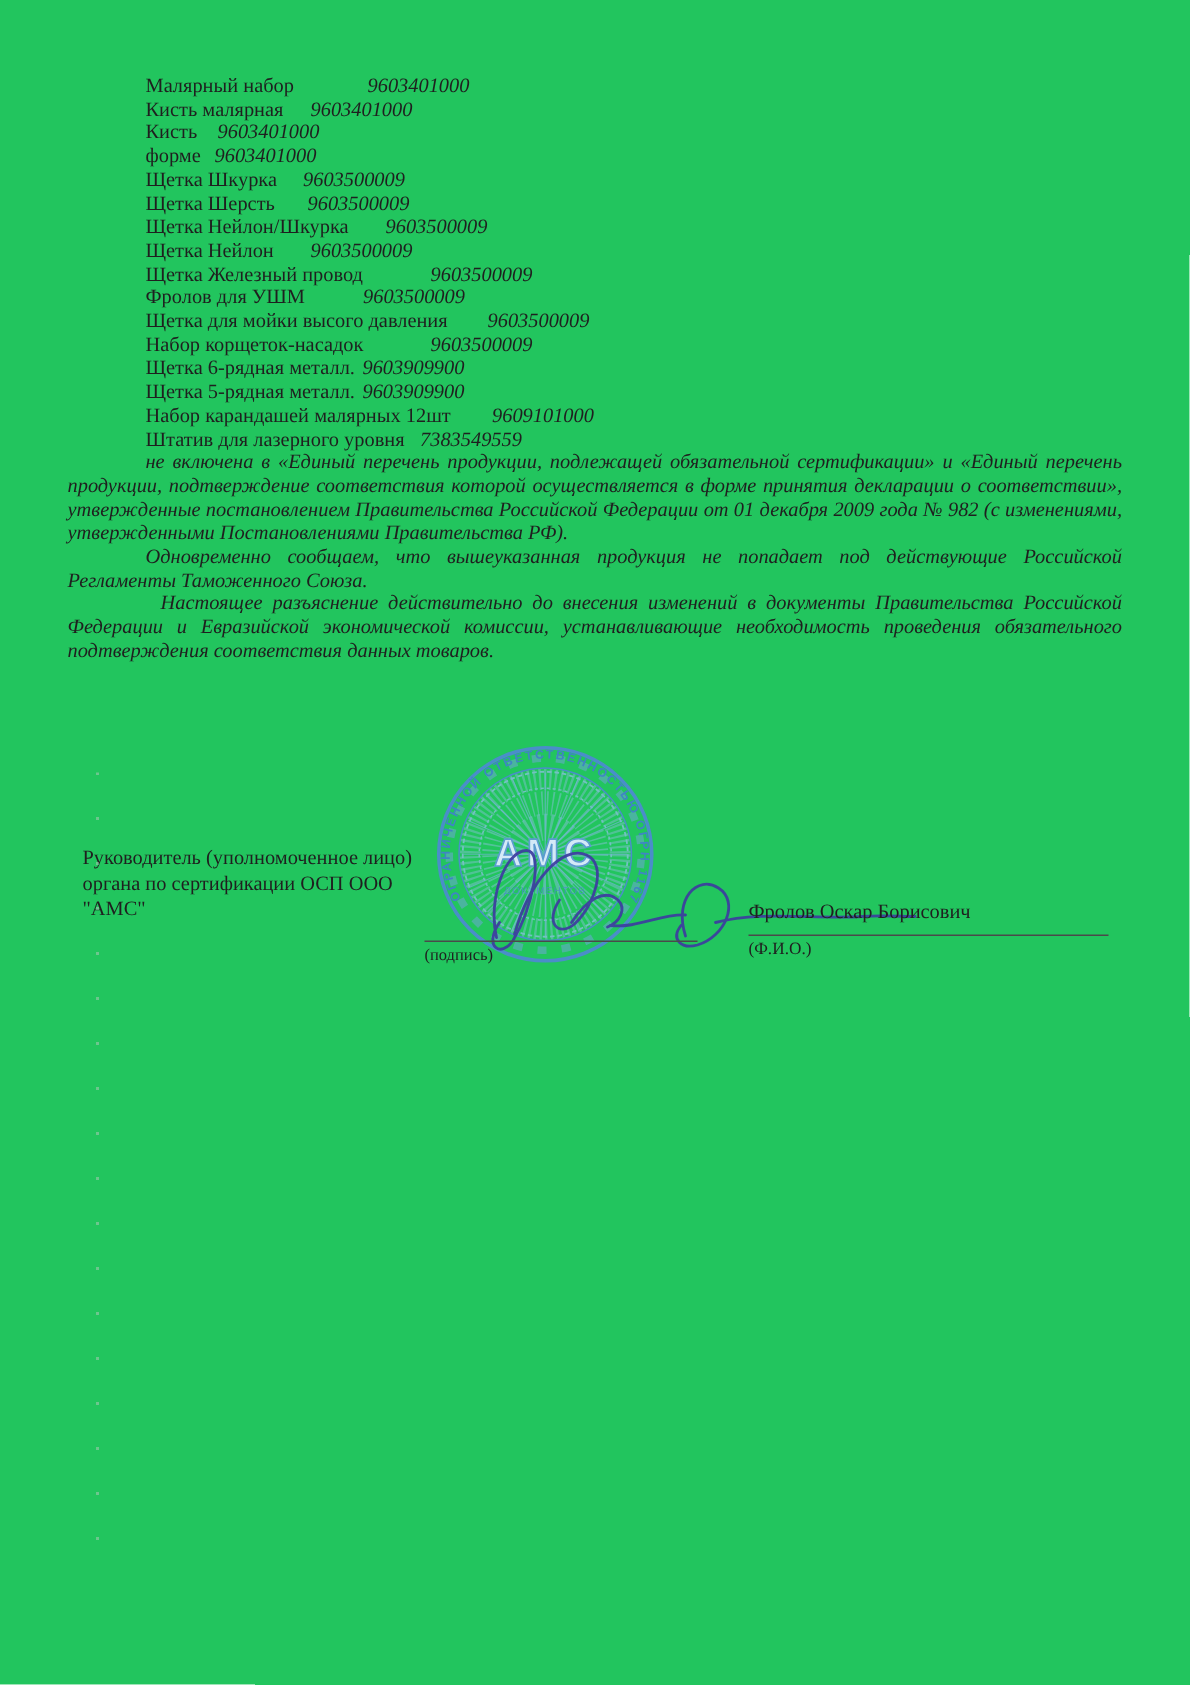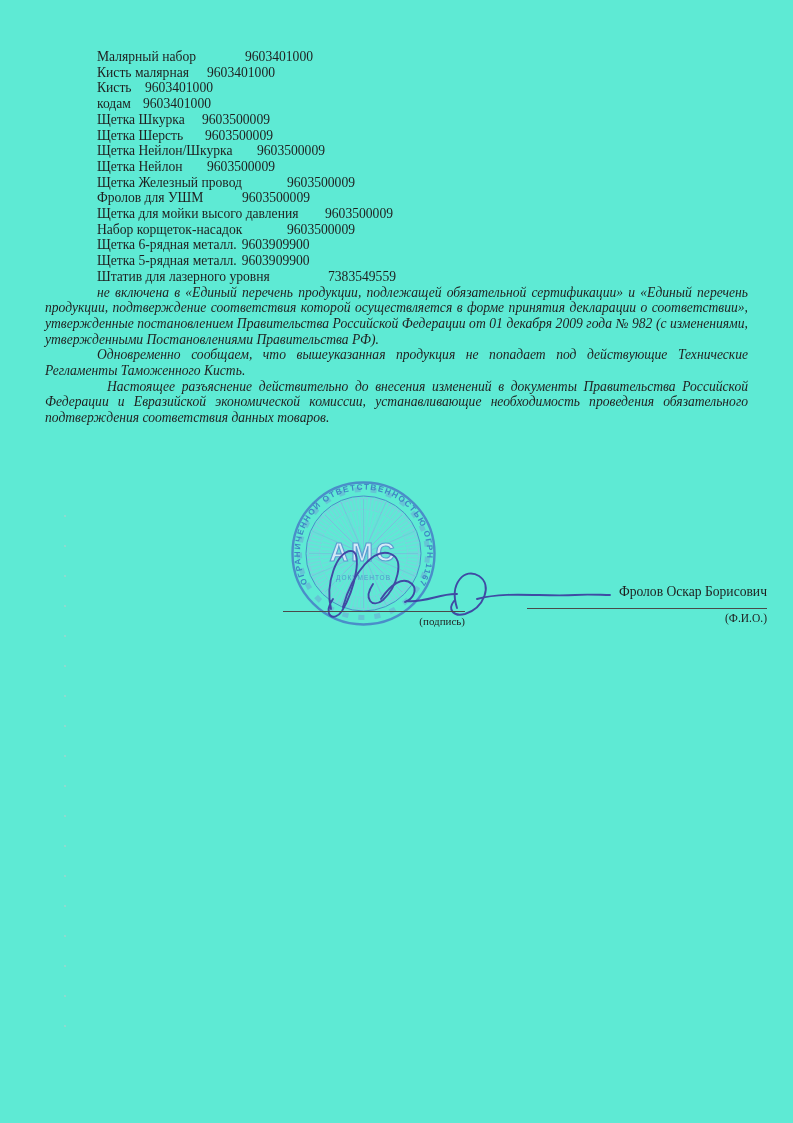--- a/index.html
+++ b/index.html
@@ -6,27 +6,27 @@
   .page{
     position:relative;
     width:793px;height:1123px;
     box-sizing:border-box;
     padding:49px 45px 0 45px;
     font-family:"Liberation Serif","DejaVu Serif",serif;
     font-size:13.6px;
     line-height:15.7px;
     color:#1f1f1f;
     overflow:hidden;
-    background:#5eead4;
+    background:#22c55e;
   }
   
   .items{margin-left:52px;}
   .row{display:flex;}
   .iname{white-space:nowrap;}
-  .icode{white-space:nowrap;margin-left:5px;}
+  .icode{white-space:nowrap;margin-left:5px;font-style:italic;}
   .items .row:nth-child(1)  .iname{min-width:143px}
   .items .row:nth-child(2)  .iname{min-width:105px}
   .items .row:nth-child(3)  .iname{min-width:43px}
   .items .row:nth-child(4)  .iname{min-width:41px}
   .items .row:nth-child(5)  .iname{min-width:100px}
   .items .row:nth-child(6)  .iname{min-width:103px}
   .items .row:nth-child(7)  .iname{min-width:155px}
   .items .row:nth-child(8)  .iname{min-width:105px}
   .items .row:nth-child(9)  .iname{min-width:185px}
   .items .row:nth-child(10) .iname{min-width:140px}
@@ -60,24 +60,24 @@
   }
   .sign-svg{
     position:absolute;left:230px;top:-8px;width:340px;height:85px;
   }
   .sign-line{
     position:absolute;left:238px;top:63px;width:182px;
     border-bottom:1px solid #4a4a4a;height:1px;
   }
   .sign-caption{
     position:absolute;left:238px;top:68px;width:182px;
-    text-align:right;font-size:11px;line-height:13px;
+    text-align:left;font-size:11px;line-height:13px;
   }
   .fio-block{
-    position:absolute;left:482px;top:37px;width:240px;text-align:right;
+    position:absolute;left:454px;top:37px;width:240px;text-align:left;
   }
   .fio-name{display:block;padding-bottom:8px;border-bottom:1px solid #4a4a4a;}
   .fio-caption{display:block;font-size:11.5px;padding-top:2px;}
   
   .artifact-dots{
     position:absolute;left:64px;top:515px;width:2px;height:535px;
     background:repeating-linear-gradient(to bottom,#c8c8c8 0 2px,transparent 2px 30px);
     opacity:.45;
   }
 </style>
@@ -93,21 +93,21 @@
       </div>
     <div class="row">
         <span class="iname">Кисть малярная</span>
         <span class="icode">9603401000</span>
       </div>
     <div class="row">
         <span class="iname">Кисть</span>
         <span class="icode">9603401000</span>
       </div>
     <div class="row">
-        <span class="iname">кодам</span>
+        <span class="iname">форме</span>
         <span class="icode">9603401000</span>
       </div>
     <div class="row">
         <span class="iname">Щетка Шкурка</span>
         <span class="icode">9603500009</span>
       </div>
     <div class="row">
         <span class="iname">Щетка Шерсть</span>
         <span class="icode">9603500009</span>
       </div>
@@ -137,31 +137,40 @@
       </div>
     <div class="row">
         <span class="iname">Щетка 6-рядная металл.</span>
         <span class="icode">9603909900</span>
       </div>
     <div class="row">
         <span class="iname">Щетка 5-рядная металл.</span>
         <span class="icode">9603909900</span>
       </div>
     <div class="row">
+        <span class="iname">Набор карандашей малярных 12шт</span>
+        <span class="icode">9609101000</span>
+      </div>
+    <div class="row">
         <span class="iname">Штатив для лазерного уровня</span>
         <span class="icode">7383549559</span>
       </div>
   </div>
 
   <p class="body-par">не включена в «Единый перечень продукции, подлежащей обязательной сертификации» и «Единый перечень продукции, подтверждение соответствия которой осуществляется в форме принятия декларации о соответствии», утвержденные постановлением Правительства Российской Федерации от 01 декабря 2009 года № 982 (с изменениями, утвержденными Постановлениями Правительства РФ).</p>
-  <p class="body-par">Одновременно сообщаем, что вышеуказанная продукция не попадает под действующие  Технические Регламенты Таможенного Кисть.</p>
+  <p class="body-par">Одновременно сообщаем, что вышеуказанная продукция не попадает под действующие  Российской Регламенты Таможенного Союза.</p>
   <p class="body-par indent-deep">Настоящее разъяснение действительно до внесения изменений в документы Правительства Российской Федерации и Евразийской экономической комиссии, устанавливающие необходимость проведения обязательного подтверждения соответствия данных товаров.</p>
 
   <div class="sig-area">
 
+    <div class="sig-left">
+      <div>Руководитель (уполномоченное лицо)</div>
+      <div>органа по сертификации ОСП ООО</div>
+      <div>"АМС"</div>
+    </div>
 
     <div class="stamp-wrap">
       <svg width="171" height="171" viewBox="0 0 171 171">
 
         <g stroke="#8fc0e4" fill="none" opacity="0.75">
           <circle cx="85.5" cy="85.5" r="50" stroke-width="14" stroke-dasharray="1.5 2" opacity="0.55"></circle>
           <circle cx="85.5" cy="85.5" r="34" stroke-width="16" stroke-dasharray="1 2.5" opacity="0.6"></circle>
           <circle cx="85.5" cy="85.5" r="18" stroke-width="18" stroke-dasharray="1.5 2" opacity="0.6"></circle>
           <circle cx="85.5" cy="85.5" r="55" stroke-width="1.2" stroke-dasharray="3 2"></circle>
           <circle cx="85.5" cy="85.5" r="44" stroke-width="1" stroke-dasharray="2 2"></circle>

